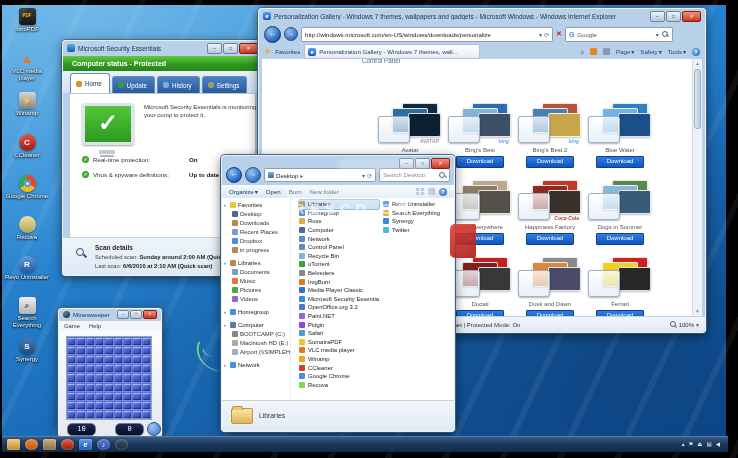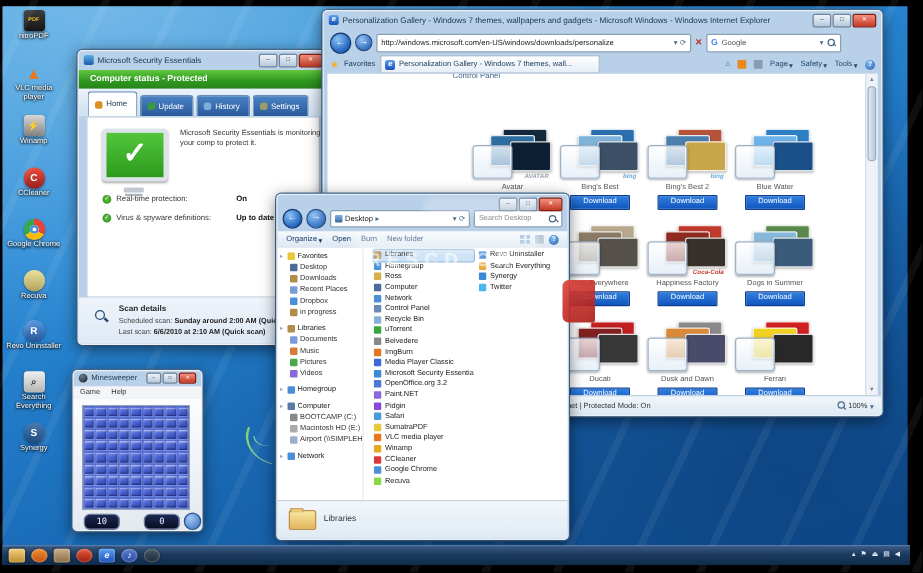--- a/index.html
+++ b/index.html
@@ -159,21 +159,21 @@
   .litem{height:8.6px;display:flex;align-items:center;gap:3px;width:80px;white-space:nowrap;overflow:hidden;}
   .litem.sel{background:#cfe3f7;outline:1px solid #90bbdf;border-radius:1px;}
   .lic{width:6px;height:6px;border-radius:1px;flex:0 0 auto;}
   .ex-status{position:absolute;left:1px;right:1px;bottom:1px;height:30px;border-radius:0 0 3px 3px;
      background:linear-gradient(#f2f7fb,#e0eaf4);border-top:1px solid #c6d2de;}
   .bigfolder{position:absolute;left:9px;top:7px;width:20px;height:14px;border-radius:2px;
      background:linear-gradient(#f8e8a2,#e0b45c);border:1px solid #bd9340;}
   .bigfolder::before{content:"";position:absolute;left:0;top:-3px;width:9px;height:3px;background:#e8c878;border-radius:2px 2px 0 0;border:1px solid #bd9340;border-bottom:none;}
   .ex-status .sname{position:absolute;left:37px;top:11px;font-size:6.8px;color:#333;}
   
-  #mine{left:58px;top:296px;width:104px;height:129px;z-index:30;}
+  #mine{left:58px;top:308px;width:104px;height:129px;z-index:30;}
   #mine .tbar{height:13px;font-size:6.2px;}
   #mine .caps{top:2px;} #mine .cb{width:10px;height:7px;line-height:6px;font-size:4px;} #mine .cb.close{width:12px;}
   .mineico{width:7px;height:7px;border-radius:50%;background:radial-gradient(circle at 35% 30%,#6a7a8a,#18202a);flex:0 0 auto;}
   .mn-menu{position:absolute;left:1px;right:1px;top:13px;height:10px;background:#f3f5f7;border-bottom:1px solid #d8dde2;
      display:flex;gap:9px;align-items:center;padding-left:5px;font-size:5.9px;color:#333;}
   .mn-client{position:absolute;left:1px;right:1px;top:23px;bottom:1px;border-radius:0 0 3px 3px;
      background:linear-gradient(#fbfcfd,#e4e9f0);}
   #mine-board{position:absolute;left:7px;top:5px;width:84px;height:82px;background:#32489c;
      border:1px solid #94a2ba;box-shadow:inset 0 0 4px rgba(0,0,20,.5);
      display:grid;grid-template-columns:repeat(9,1fr);grid-template-rows:repeat(9,1fr);}

